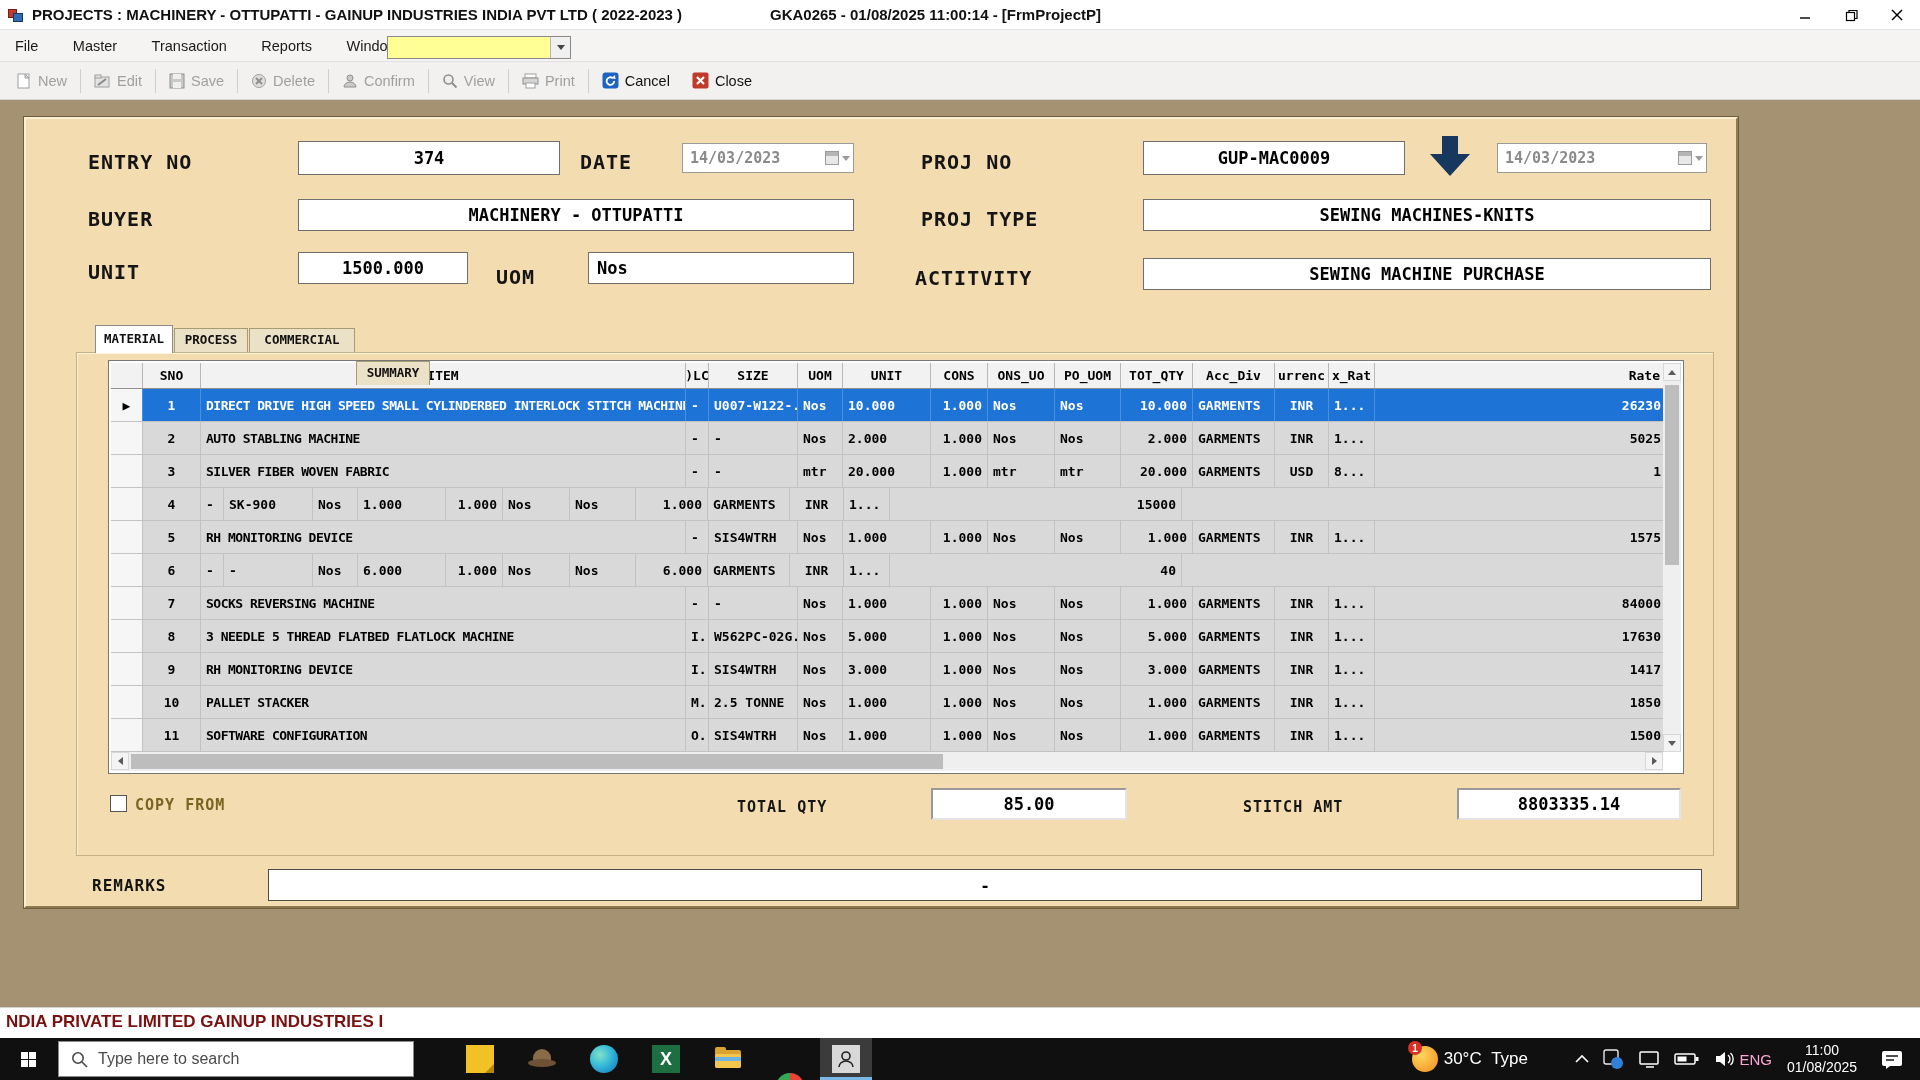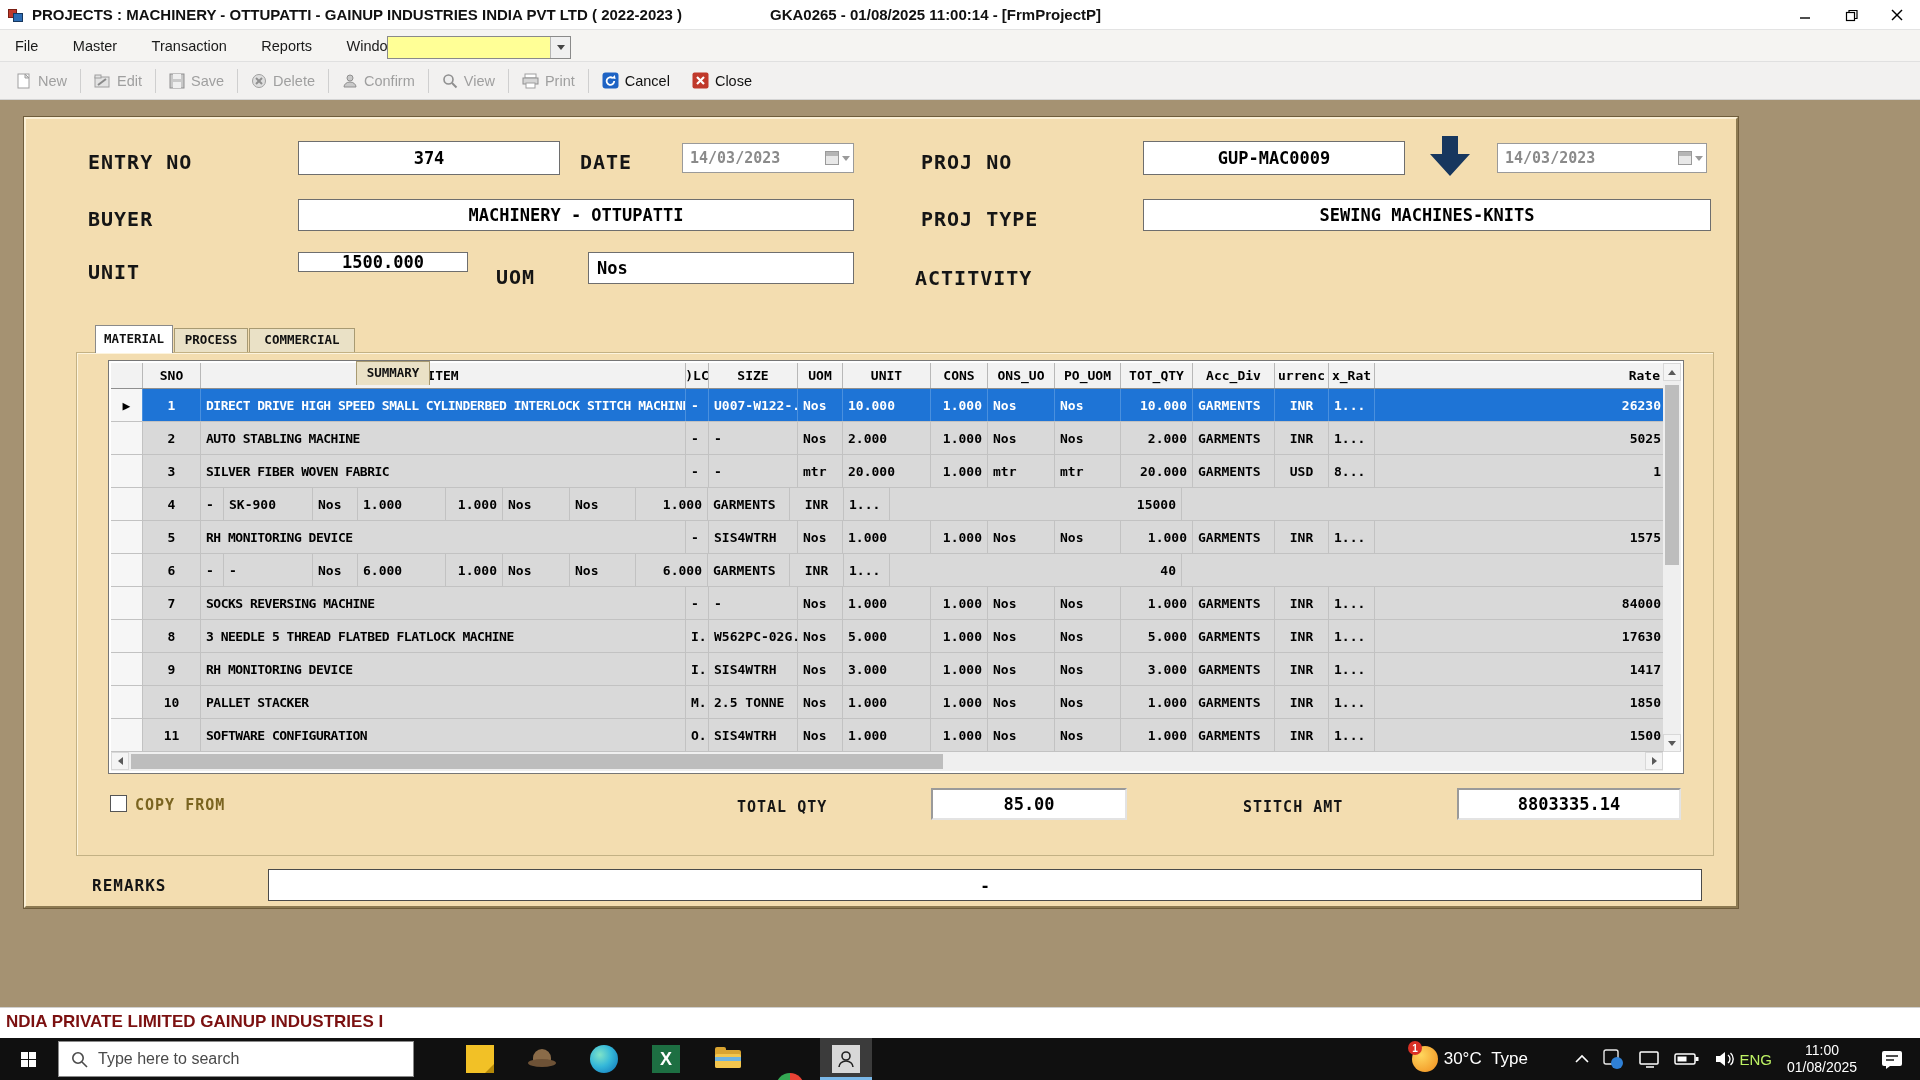--- a/index.html
+++ b/index.html
@@ -107,21 +107,21 @@
   .folder-band{ position:absolute; left:1px; top:12px; width:26px; height:4px; background:#6fb3e0;}
   .chromeicon{ border-radius:50%; background:conic-gradient(#ea4335 0 33%, #fbbc05 33% 66%, #34a853 66% 100%); position:relative;}
   .activetile{ position:absolute; left:820px; top:0; width:52px; height:42px; background:#3b3b3b;}
   .activetile .underline{ position:absolute; left:0; bottom:0; width:52px; height:3px; background:#7ab8e8;}
   .erpbox{ position:absolute; left:12px; top:7px; width:28px; height:28px; background:#d8d8d8; display:flex; align-items:center; justify-content:center;}
   .tray{ position:absolute; right:0; top:0; height:42px; color:#fff; }
   .trayitem{ position:absolute; top:0; height:42px; display:flex; align-items:center; }
   .suncircle{ width:26px; height:26px; border-radius:50%; background:radial-gradient(circle at 35% 35%, #ffd75e, #f08c1c); position:relative;}
   .sunbadge{ position:absolute; left:-4px; top:-5px; width:14px; height:14px; border-radius:50%; background:#d93025; color:#fff; font-size:10px; font-weight:bold; display:flex; align-items:center; justify-content:center;}
   .traytext{ font-size:17px; color:#fff; white-space:nowrap;}
-  .engtext{ font-size:15px; color:#bef264;}
+  .engtext{ font-size:15px; color:#f9a8d4;}
   .clock{ position:absolute; width:84px; text-align:center; font-size:14px; color:#fff; line-height:17px; top:4px;}
 
   .downarrowbtn{ position:absolute; left:1421px; top:131px; width:58px; height:50px; display:flex; align-items:center; justify-content:center; }
 </style>
 </head>
 <body>
 
 <div class="screen">
 
   <div class="titlebar">
@@ -271,24 +271,25 @@
         <span class="tri-down"></span>
       </span>
   </div>
 
   <div class="flabel" style="left:88px; top:207px;">BUYER</div>
   <div class="fbox" style="left:298px; top:199px; width:556px; height:32px;">MACHINERY - OTTUPATTI</div>
   <div class="flabel" style="left:921px; top:207px;">PROJ TYPE</div>
   <div class="fbox" style="left:1143px; top:199px; width:568px; height:32px;">SEWING MACHINES-KNITS</div>
 
   <div class="flabel" style="left:88px; top:260px;">UNIT</div>
-  <div class="fbox" style="left:298px; top:252px; width:170px; height:20px;">1500.000</div>
+  <div class="fbox" style="left:298px; top:252px; width:170px; height:32px;">1500.000</div>
   <div class="flabel" style="left:496px; top:265px;">UOM</div>
   <div class="fbox left" style="left:588px; top:252px; width:266px; height:32px;">Nos</div>
   <div class="flabel" style="left:915px; top:266px;">ACTITVITY</div>
+  <div class="fbox" style="left:1143px; top:258px; width:568px; height:32px;">SEWING MACHINE PURCHASE</div>
 
   <div class="groupbox"></div>
   <div class="tab active" style="left:95px; width:78px;">MATERIAL</div>
   <div class="tab inactive" style="left:174px; width:74px;">PROCESS</div>
   <div class="tab inactive" style="left:249px; width:106px;">COMMERCIAL</div>
   <div class="tab inactive" style="left:356px; width:74px;margin-top:33px;">SUMMARY</div>
 
   <div class="grid-frame">
     <div class="grid-inner">
       <div class="g-hrow" id="grid-header">

